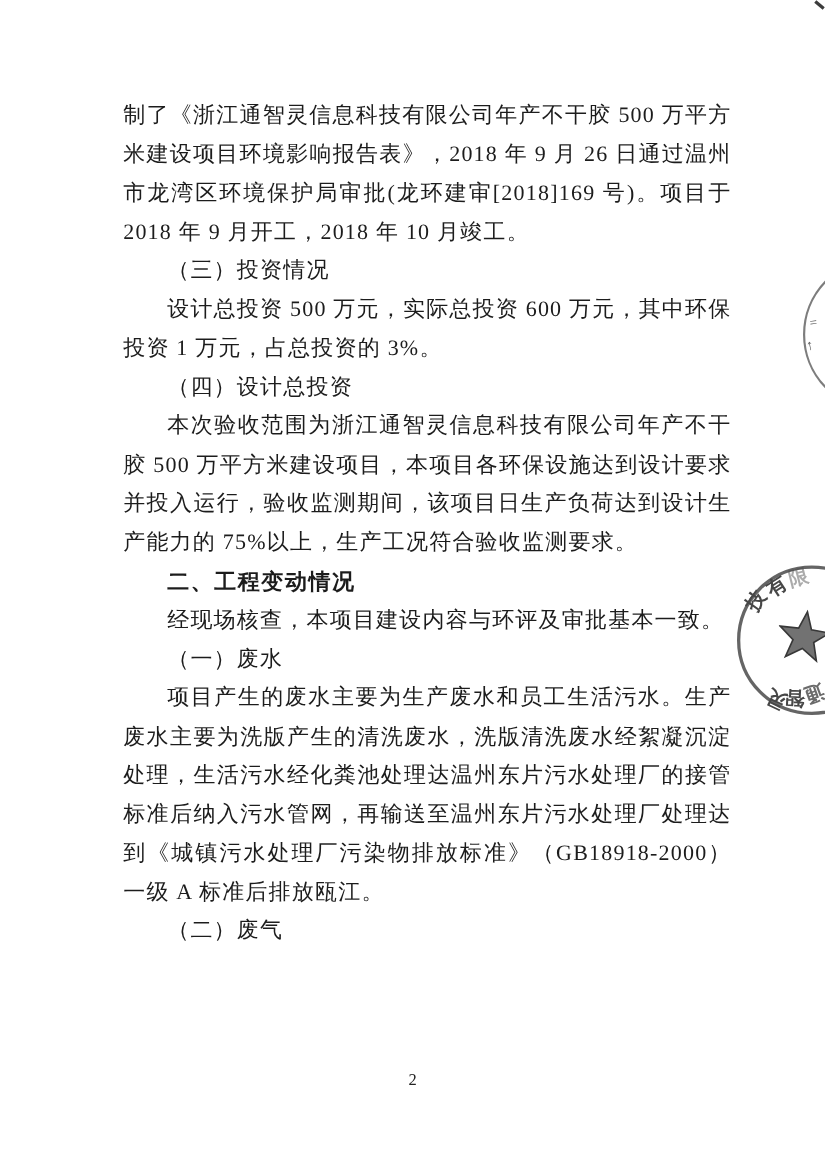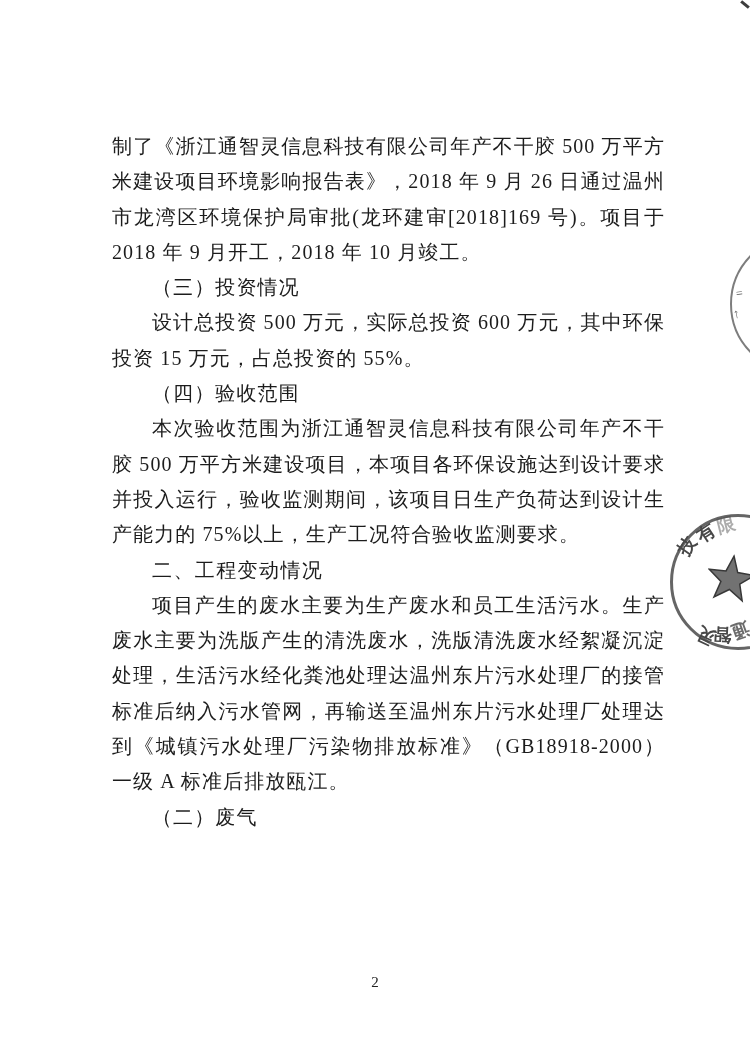--- a/index.html
+++ b/index.html
@@ -8,24 +8,24 @@
     background:#ffffff;color:#1c1c1c;
     font-family:"Liberation Serif","DejaVu Serif",serif;
   }
   .content{
     position:absolute;left:112px;top:88px;width:553px;
     font-size:20px;line-height:35.3px;
     text-align:justify;text-justify:inter-character;
     letter-spacing:1.1px;
   }
   .content p{margin:0;text-indent:2em;}
-  .content p.cont{text-indent:0;margin-top:41px;}
+  .content p.cont{text-indent:0;}
   .content p.hd{
     font-family:"Liberation Sans","DejaVu Sans",sans-serif;
-    font-weight:400;letter-spacing:1.4px;
+    font-weight:700;letter-spacing:1.4px;
   }
   .page-number{
     position:absolute;left:0;top:974px;width:750px;
     text-align:center;font-size:15px;color:#222;
   }
   
   .stamp-upper-circle{
     position:absolute;left:730px;top:234px;width:140px;height:140px;
     border:2px solid rgba(75,75,75,.72);border-radius:50%;
     box-sizing:border-box;
@@ -60,24 +60,26 @@
     position:absolute;left:740px;top:3px;width:10px;height:3px;
     background:#3c3c3c;transform:rotate(40deg);
   }
 </style>
 </head>
 <body>
 
 <div class="content">
   <p class="cont">制了《浙江通智灵信息科技有限公司年产不干胶 500 万平方米建设项目环境影响报告表》，2018 年 9 月 26 日通过温州市龙湾区环境保护局审批(龙环建审[2018]169 号)。项目于 2018 年 9 月开工，2018 年 10 月竣工。</p>
   <p>（三）投资情况</p>
-  <p>设计总投资 500 万元，实际总投资 600 万元，其中环保投资 15 万元，占总投资的 55%。</p>
-  <p>（四）验收范围</p>
+  <p>设计总投资 500 万元，实际总投资 600 万元，其中环保投资 1 万元，占总投资的 3%。</p>
+  <p>（四）设计总投资</p>
   <p>本次验收范围为浙江通智灵信息科技有限公司年产不干胶 500 万平方米建设项目，本项目各环保设施达到设计要求并投入运行，验收监测期间，该项目日生产负荷达到设计生产能力的 75%以上，生产工况符合验收监测要求。</p>
   <p class="hd">二、工程变动情况</p>
+  <p>经现场核查，本项目建设内容与环评及审批基本一致。</p>
+  <p>（一）废水</p>
   <p>项目产生的废水主要为生产废水和员工生活污水。生产废水主要为洗版产生的清洗废水，洗版清洗废水经絮凝沉淀处理，生活污水经化粪池处理达温州东片污水处理厂的接管标准后纳入污水管网，再输送至温州东片污水处理厂处理达到《城镇污水处理厂污染物排放标准》（GB18918-2000）一级 A 标准后排放瓯江。</p>
   <p>（二）废气</p>
 </div>
 
 <div class="stamp-upper-circle"></div>
 <span class="stamp-upper-mark1">=</span>
 <span class="stamp-upper-mark2">↑</span>
 
 <div class="seal-circle"></div>
 <svg class="seal-star" viewBox="0 0 48 48">

